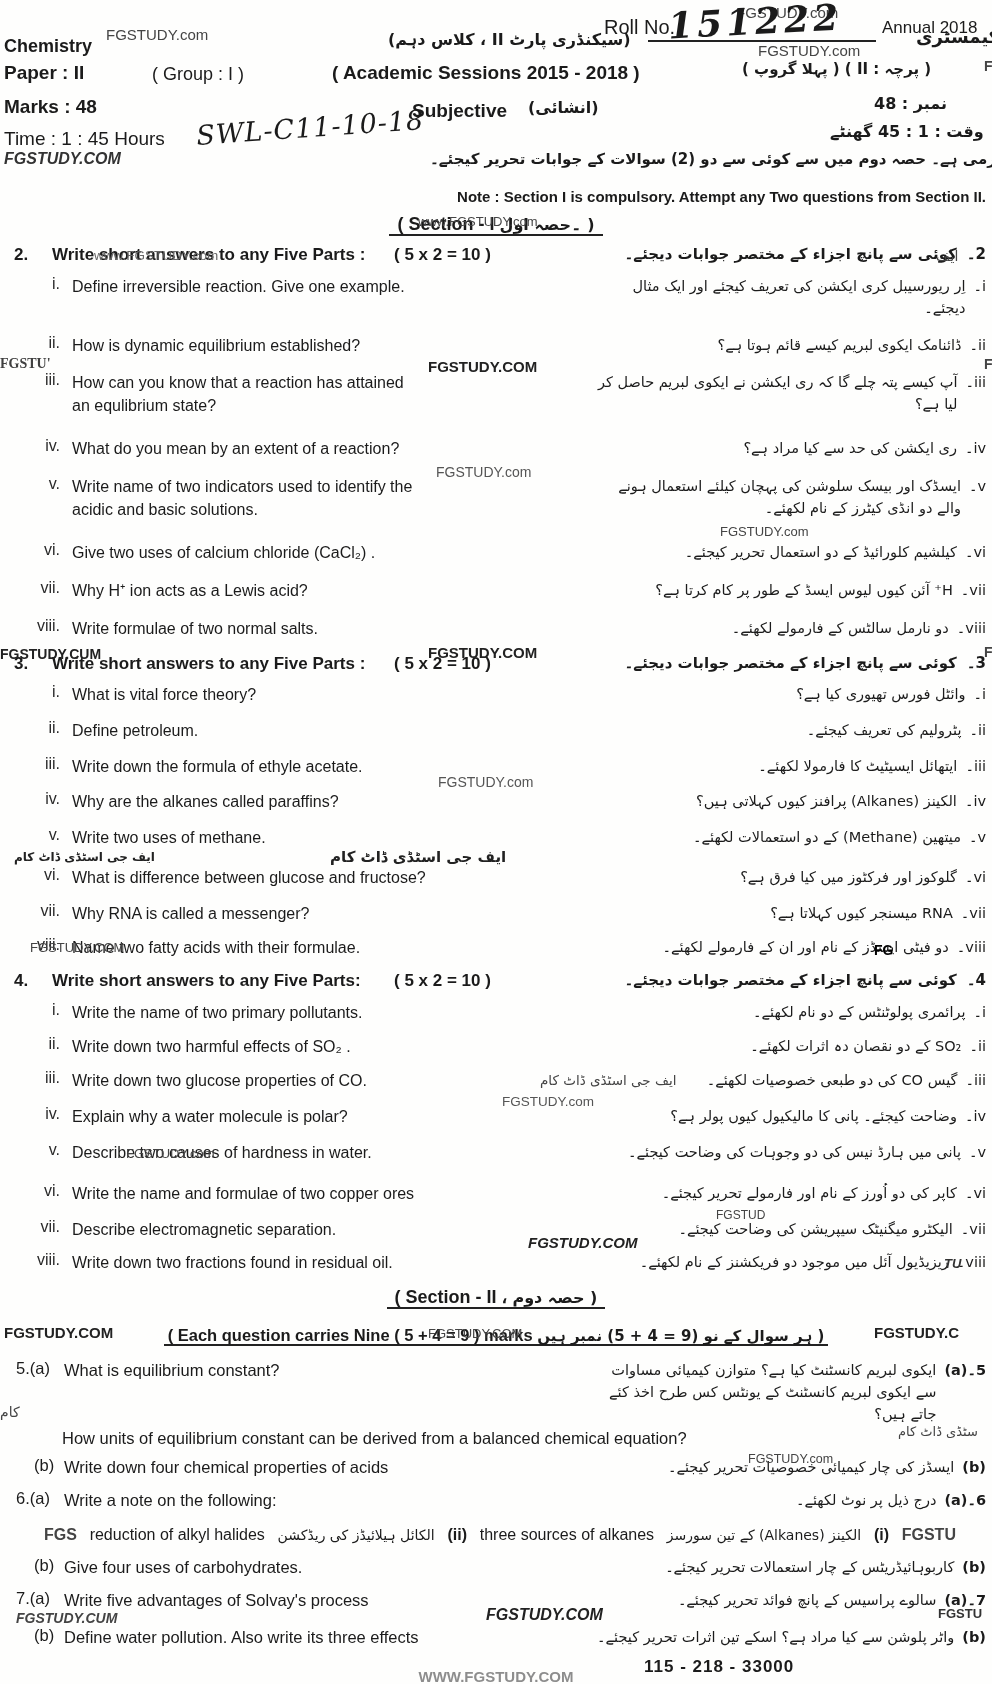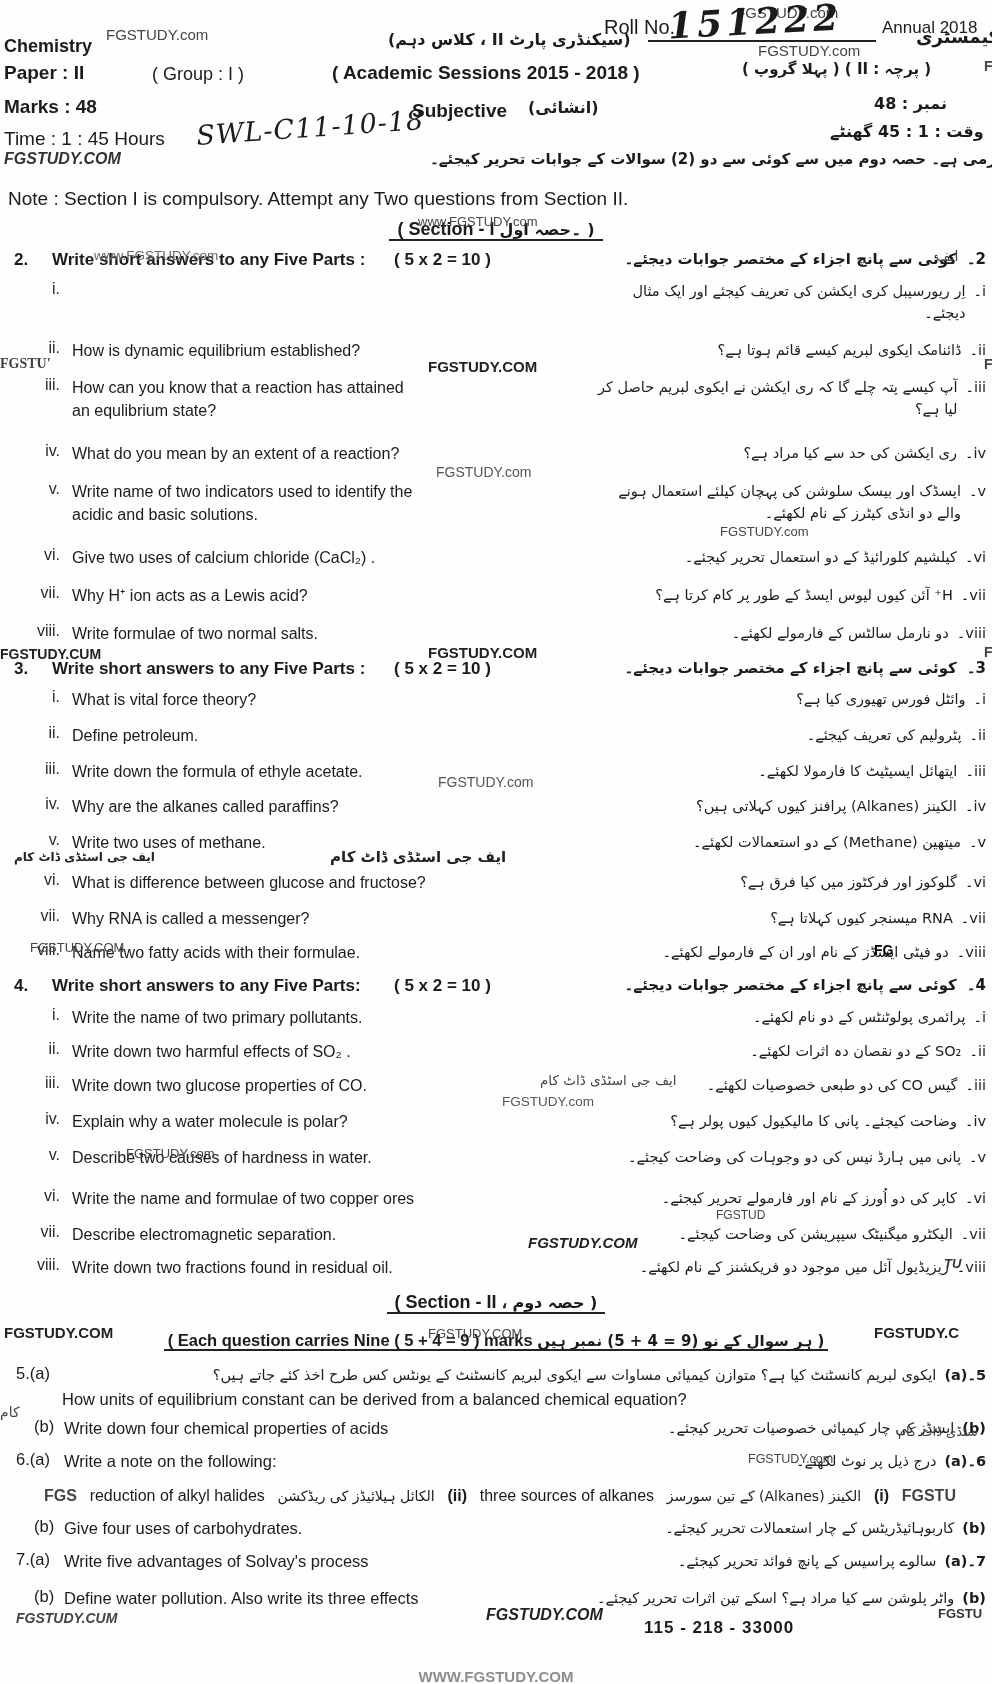--- a/index.html
+++ b/index.html
@@ -8,21 +8,21 @@
   .abs{position:absolute;white-space:nowrap;}
   .ur{font-family:"DejaVu Sans",sans-serif;direction:rtl;}
   .b{font-weight:bold;}
   .i{font-style:italic;}
   .faded{color:#8d8d8d;}
   .hand{font-family:"DejaVu Serif",serif;font-style:italic;}
   .wm{position:absolute;white-space:nowrap;color:#444;}
   .hdr{position:relative;height:182px;}
   .roll-underline{position:absolute;left:648px;top:40px;width:228px;border-bottom:2px solid #222;}
   .content{padding:0 6px;}
-  .note{font-size:19px;font-weight:normal;margin:6px 0 0 2px;}
+  .note{font-size:15px;font-weight:bold;margin:6px 0 0 2px;text-align:right;}
   .sec-title{text-align:center;font-size:18px;font-weight:bold;margin-top:8px;}
   .sec-title .inner{border-bottom:2px solid #222;padding:0 8px;}
   .sec-title .ur{font-size:16px;}
   .qhead{display:flex;align-items:flex-start;font-size:17px;}
   .qhead .qnum{flex:0 0 46px;font-weight:bold;padding-left:8px;box-sizing:border-box;}
   .qhead .qtitle{flex:0 0 342px;font-weight:bold;}
   .qhead .qmarks{flex:0 0 168px;font-weight:bold;}
   .qhead .qur{flex:1;display:flex;direction:rtl;gap:10px;font-size:15px;font-family:"DejaVu Sans",sans-serif;}
   .urnum{direction:ltr;unicode-bidi:bidi-override;flex:none;}
   .prow{display:flex;align-items:flex-start;}
@@ -93,20 +93,21 @@
       <span class="qmarks">( 5 x 2 = 10 )</span>
       <span class="qur">
         <span class="urnum b">۔2</span>
         <span class="b">کوئی سے پانچ اجزاء کے مختصر جوابات دیجئے۔</span>
       </span>
     </div>
 
     <div class="prow" style="margin-top:10px;">
       <div class="en-side">
           <span class="pnum">i.</span>
+          <span class="ptext">Define irreversible reaction. Give one example.</span>
         </div>
       <div class="ur-side">
           <span class="urnum">۔i</span>
           <span>اِر ریورسیبل کری ایکشن کی تعریف کیجئے اور ایک مثال دیجئے۔</span>
         </div>
     </div>
     <div class="prow" style="margin-top:15px;">
       <div class="en-side">
           <span class="pnum">ii.</span>
           <span class="ptext">How is dynamic equilibrium established?</span>
@@ -364,20 +365,21 @@
     <div class="sec-title" style="margin-top:12px;">
       <span class="inner"><span>( Section - II ،</span> <span class="ur">حصہ دوم )</span></span>
     </div>
 
     <div class="instr">
       <span class="inner"><span>( Each question carries Nine ( 5 + 4 = 9 ) marks</span> <span class="ur">ہر سوال کے نو (9 = 4 + 5) نمبر ہیں )</span></span>
     </div>
 
     <div class="s2row" style="margin-top:14px;">
       <span class="s2num">5.(a)</span>
+      <span class="s2en">What is equilibrium constant?</span>
       <div class="ur-side">
           <span class="urnum b">(a)۔5</span>
           <span>ایکوی لبریم کانسٹنٹ کیا ہے؟ متوازن کیمیائی مساوات سے ایکوی لبریم کانسٹنٹ کے یونٹس کس طرح اخذ کئے جاتے ہیں؟</span>
         </div>
     </div>
     <div class="s2line2" style="margin-top:2px;">How units of equilibrium constant can be derived from a balanced chemical equation?</div>
     <div class="s2row" style="margin-top:6px;">
       <span class="s2num" style="padding-left:28px;">(b)</span>
       <span class="s2en">Write down  four chemical properties of acids</span>
       <div class="ur-side">

